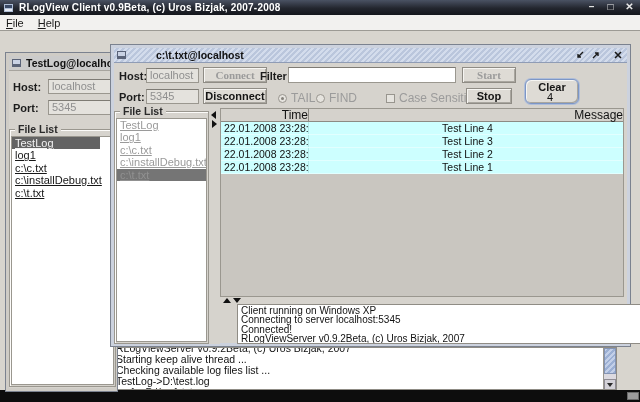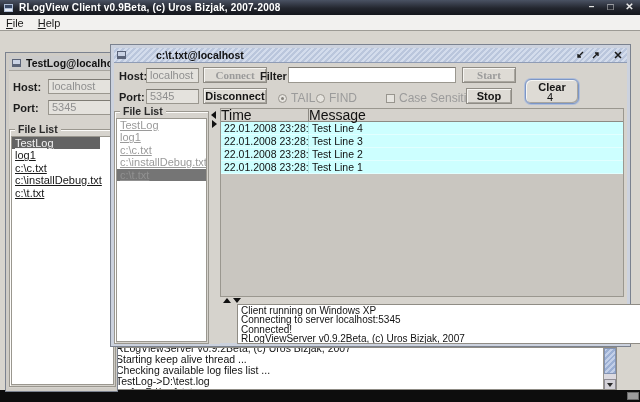--- a/index.html
+++ b/index.html
@@ -58,25 +58,25 @@
     font-size:10.5px; font-weight:bold; color:#2a2a2a; line-height:13px; }
   .listbox { position:absolute; background:#fff; border:1px solid #9a978f; overflow:hidden; }
   .list-item { font-size:11px; line-height:12.4px; padding-left:3px; white-space:nowrap; color:#171717;text-decoration:underline; }
   .flist1 .list-item.selected { background:#636363; color:#f2f2f2; max-width:88px; }
   .flist2 .list-item { color:#9a9a9a; }
   .flist2 .list-item.selected { background:#757575; color:#919191; max-width:97px; }
 
   
   .tbl { position:absolute; background:#c9c6c0; border:1px solid #9a978f; overflow:hidden; }
   .tbl-head { display:flex; height:13px; background:#d5d2cc; border-bottom:1px solid #8d8a83; }
-  .tbl-head .hc { font-size:14px; color:#111; text-align:left; line-height:13px; border-right:1px solid #8d8a83; }
+  .tbl-head .hc { font-size:12px; color:#111; text-align:right; line-height:13px; border-right:1px solid #8d8a83; }
   .hc.c-time { width:88px; } .hc.c-msg { flex:1; border-right:none; }
   .tbl-row { display:flex; height:13px; background:#cdffff; border-bottom:1px solid #e2ffff; }
   .tbl-row .tc { font-size:10.5px; color:#111; line-height:12px; padding-left:3px; white-space:nowrap; overflow:hidden; }
-  .tc.c-time { width:88px; border-right:1px solid #b2e8e8; } .tc.c-msg { flex:1; }
+  .tc.c-time { width:88px; border-right:1px solid #b2e8e8; } .tc.c-msg { flex:1;text-align:center; }
 
   
   .vdivider { position:absolute; background:#d6d3cd; }
   .tri { width:0; height:0; position:absolute; }
   .tri-left  { border-top:4px solid transparent; border-bottom:4px solid transparent; border-right:5px solid #111; }
   .tri-right { border-top:4px solid transparent; border-bottom:4px solid transparent; border-left:5px solid #111; }
   .tri-up    { border-left:4px solid transparent; border-right:4px solid transparent; border-bottom:5px solid #111; }
   .tri-down  { border-left:4px solid transparent; border-right:4px solid transparent; border-top:5px solid #111; }
 
   

